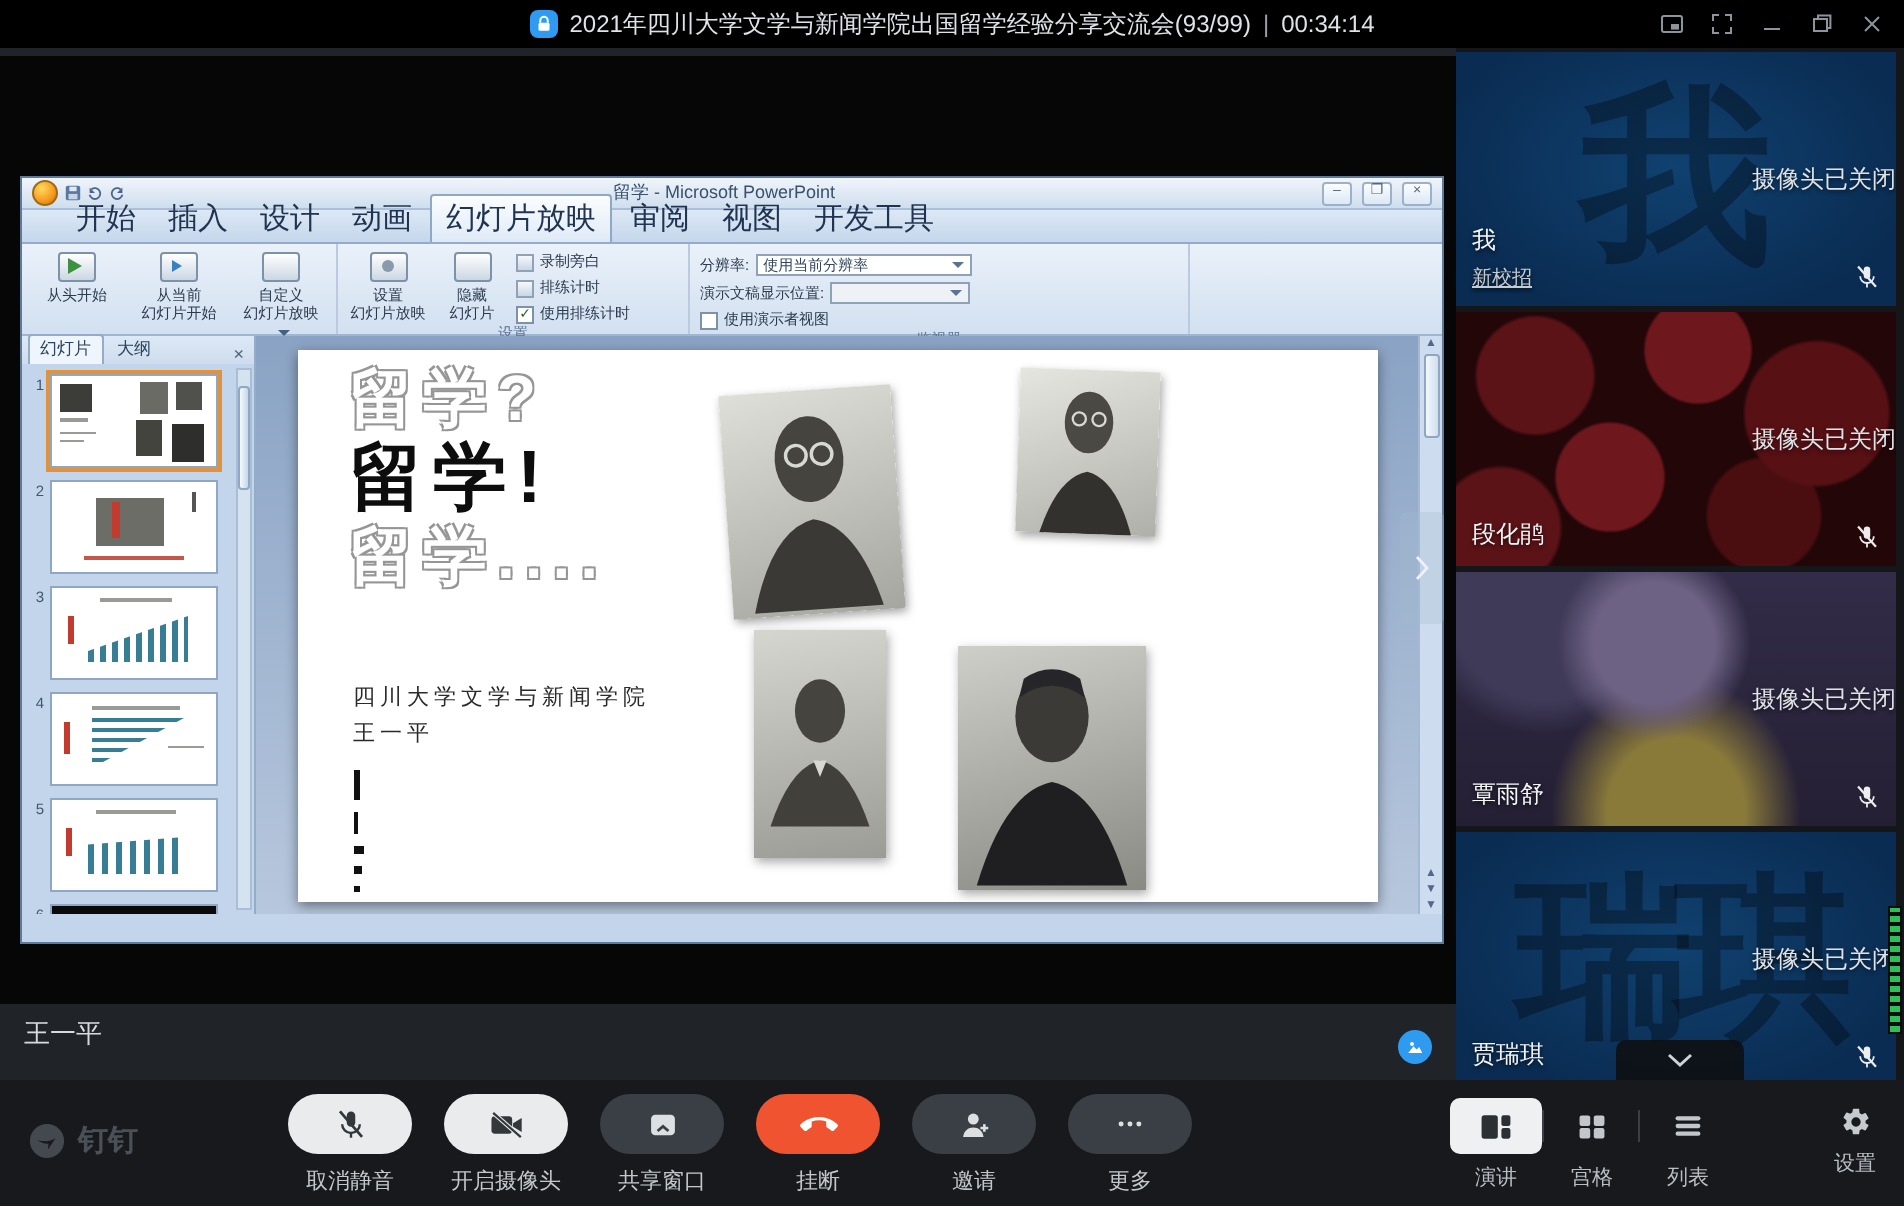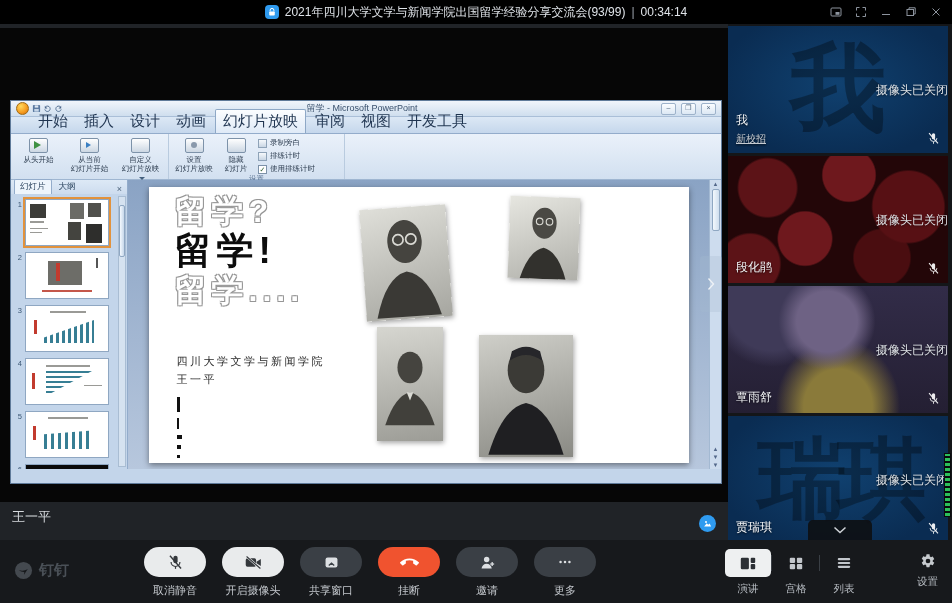--- a/index.html
+++ b/index.html
@@ -16,21 +16,21 @@
   
   .stage{position:absolute;top:24px;left:0;width:728px;height:516px;background:#202327;}
   .share-area{position:absolute;top:4px;left:0;width:728px;height:474px;background:#060606;}
   .presenter-label{position:absolute;left:12px;bottom:14px;color:#d6dade;font-size:13px;}
   .corner-badge{position:absolute;right:12px;bottom:8px;width:17px;height:17px;border-radius:50%;
                 background:#2f9bf0;display:flex;align-items:center;justify-content:center;}
   .panel-toggle{position:absolute;right:6px;top:232px;width:22px;height:56px;border-radius:3px;
                 background:rgba(165,185,210,.28);display:flex;align-items:center;justify-content:center;
                 color:#eef2f6;font-size:15px;cursor:pointer;}
   
-  .ppt{position:absolute;left:10px;top:72px;width:712px;height:384px;background:#c3d5ea;
+  .ppt{position:absolute;left:10px;top:60px;width:712px;height:384px;background:#c3d5ea;
        border:1px solid #5f7globalcolor;border:1px solid #5f7a99;box-sizing:border-box;color:#2b3b4e;}
   .ppt-titlebar{height:15px;background:linear-gradient(#f0f5fb,#cfdeee);display:flex;align-items:center;
                 padding:0 5px;gap:3px;border-bottom:1px solid #aabfd8;}
   .orb{width:11px;height:11px;border-radius:50%;flex:none;border:1px solid #a06a12;
        background:radial-gradient(circle at 35% 30%,#ffd95e,#f59a1e 60%,#c96a10);}
   .qat{display:flex;align-items:center;gap:2px;}
   .qat .qi{width:9px;height:9px;display:inline-flex;color:#4a6弦;color:#4a668a;}
   .ppt-title{flex:1;text-align:center;font-size:9px;color:#3a516d;}
   .ppt-winctl{display:flex;gap:5px;}
   .pwc{width:13px;height:10px;border:1px solid #9db2ca;background:linear-gradient(#fbfdff,#dce8f4);
@@ -339,20 +339,44 @@
                   </span>
                 <span class="srow">
                     <span class="cb on"></span>
                     <span>使用排练计时</span>
                   </span>
               </span>
             </div>
             <div class="rlabel">设置</div>
           </div>
 
+          <div class="rgroup" style="width:250px;">
+            <div class="rbody">
+              <span class="g3rows">
+                <span class="srow">
+                    <span>分辨率:</span>
+                  <span class="dd" style="width:108px;">
+                      <span>使用当前分辨率</span>
+                      <span class="arr"></span>
+                    </span>
+                  </span>
+                <span class="srow">
+                    <span>演示文稿显示位置:</span>
+                  <span class="dd" style="width:70px;background:#eef2f7;">
+                      <span class="arr"></span>
+                    </span>
+                  </span>
+                <span class="srow">
+                    <span class="cb"></span>
+                    <span>使用演示者视图</span>
+                  </span>
+              </span>
+            </div>
+            <div class="rlabel">监视器</div>
+          </div>
           <div class="rgroup" style="flex:1;border-right:none;"></div>
         </div>
 
         <div class="ppt-body">
 
           <div class="slides-panel">
             <div class="panel-tabs">
               <span class="panel-tab active">幻灯片</span>
               <span class="panel-tab">大纲</span>
               <span class="panel-close">×</span>

